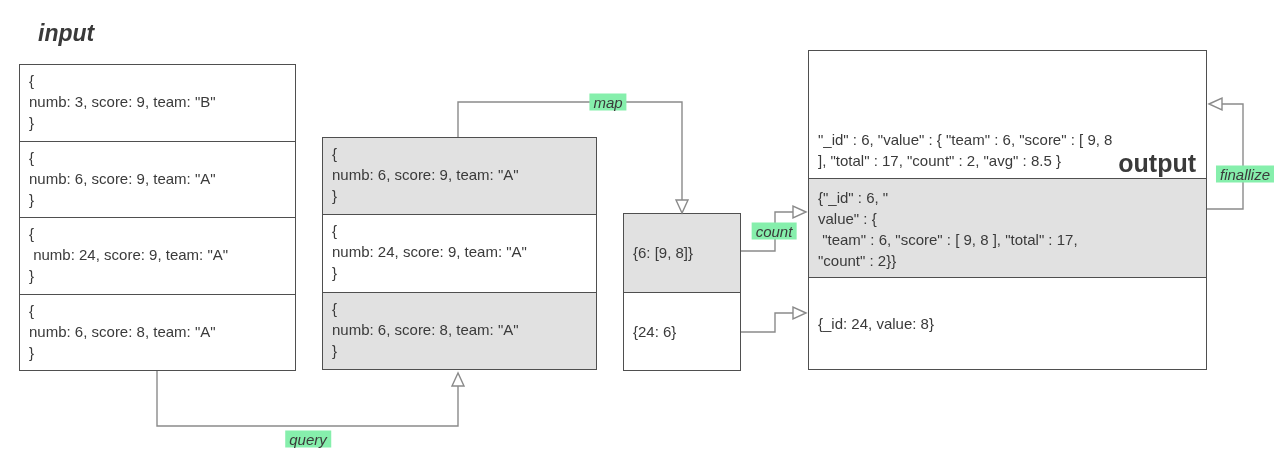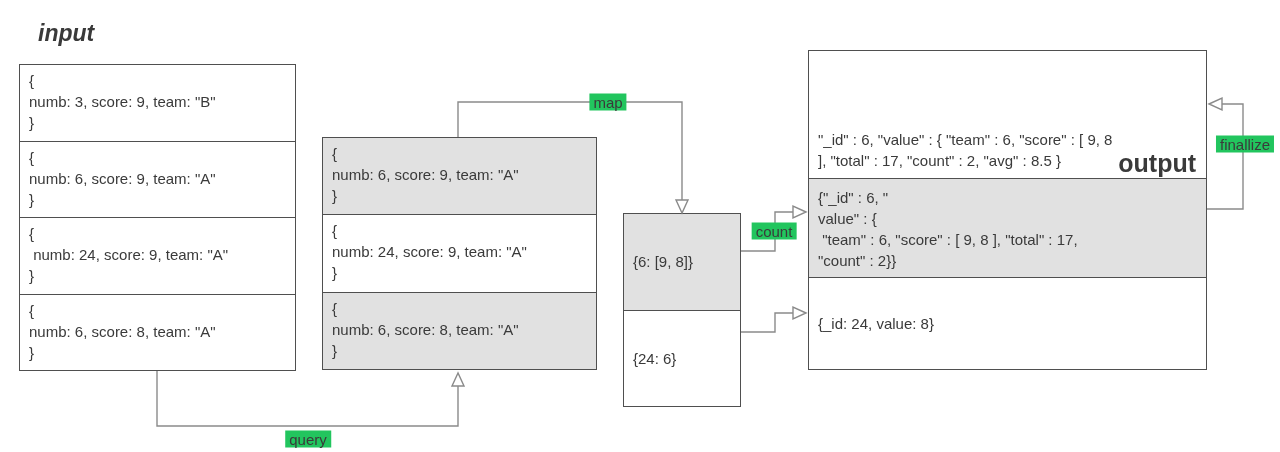--- a/index.html
+++ b/index.html
@@ -30,21 +30,21 @@
     white-space: pre-wrap;
     color: #3a3a3a;
     box-sizing: border-box;
     overflow: hidden;
   }
   .cell:first-child { border-top: none; }
   .cell.shaded { background: #e1e1e1; }
   .cell.vcenter { display: flex; align-items: center; padding-top: 0; }
   #input-box  { left: 19px;  top: 64px;  width: 277px; height: 307px; }
   #query-box  { left: 322px; top: 137px; width: 275px; height: 233px; }
-  #map-box    { left: 623px; top: 213px; width: 118px; height: 194px; justify-content: center; }
+  #map-box    { left: 623px; top: 213px; width: 118px; height: 158px; justify-content: center; }
   #output-box { left: 808px; top: 50px;  width: 399px; height: 320px; }
   .out-row-0 { position: relative; padding-top: 36px; }
   .out-row-1 { padding-top: 8px; }
   .title-input {
     position: absolute;
     left: 38px; top: 20px;
     font-style: italic;
     font-weight: 600;
     font-size: 23px;
     color: #3a3a3a;
@@ -54,30 +54,31 @@
     right: 10px; bottom: 1px;
     font-weight: 600;
     font-size: 25px;
     line-height: 27px;
     color: #3a3a3a;
     white-space: nowrap;
   }
   .arrow-label {
     position: absolute;
     transform: translate(-50%, -50%);
-    background: #22c55e;
+    background: #86efac;
     padding: 0 4px;
+    font-style: italic;
     font-size: 15px;
     color: #3a3a3a;
     white-space: nowrap;
   }
   #label-map      { left: 608px;  top: 102px; }
   #label-query    { left: 308px;  top: 427px; margin-top: 12px; }
   #label-reduce   { left: 774px;  top: 231px; }
-  #label-finalize { left: 1245px; top: 144px; }
+  #label-finalize { left: 1245px; top: 174px; }
   #wires {
     position: absolute;
     left: 0; top: 0;
     width: 1280px; height: 452px;
     pointer-events: none;
   }
   #wires path { fill: none; stroke: #8a8a8a; stroke-width: 1.4; }
   #wires polygon { fill: #ffffff; stroke: #8a8a8a; stroke-width: 1.4; }
 </style>
 </head>

